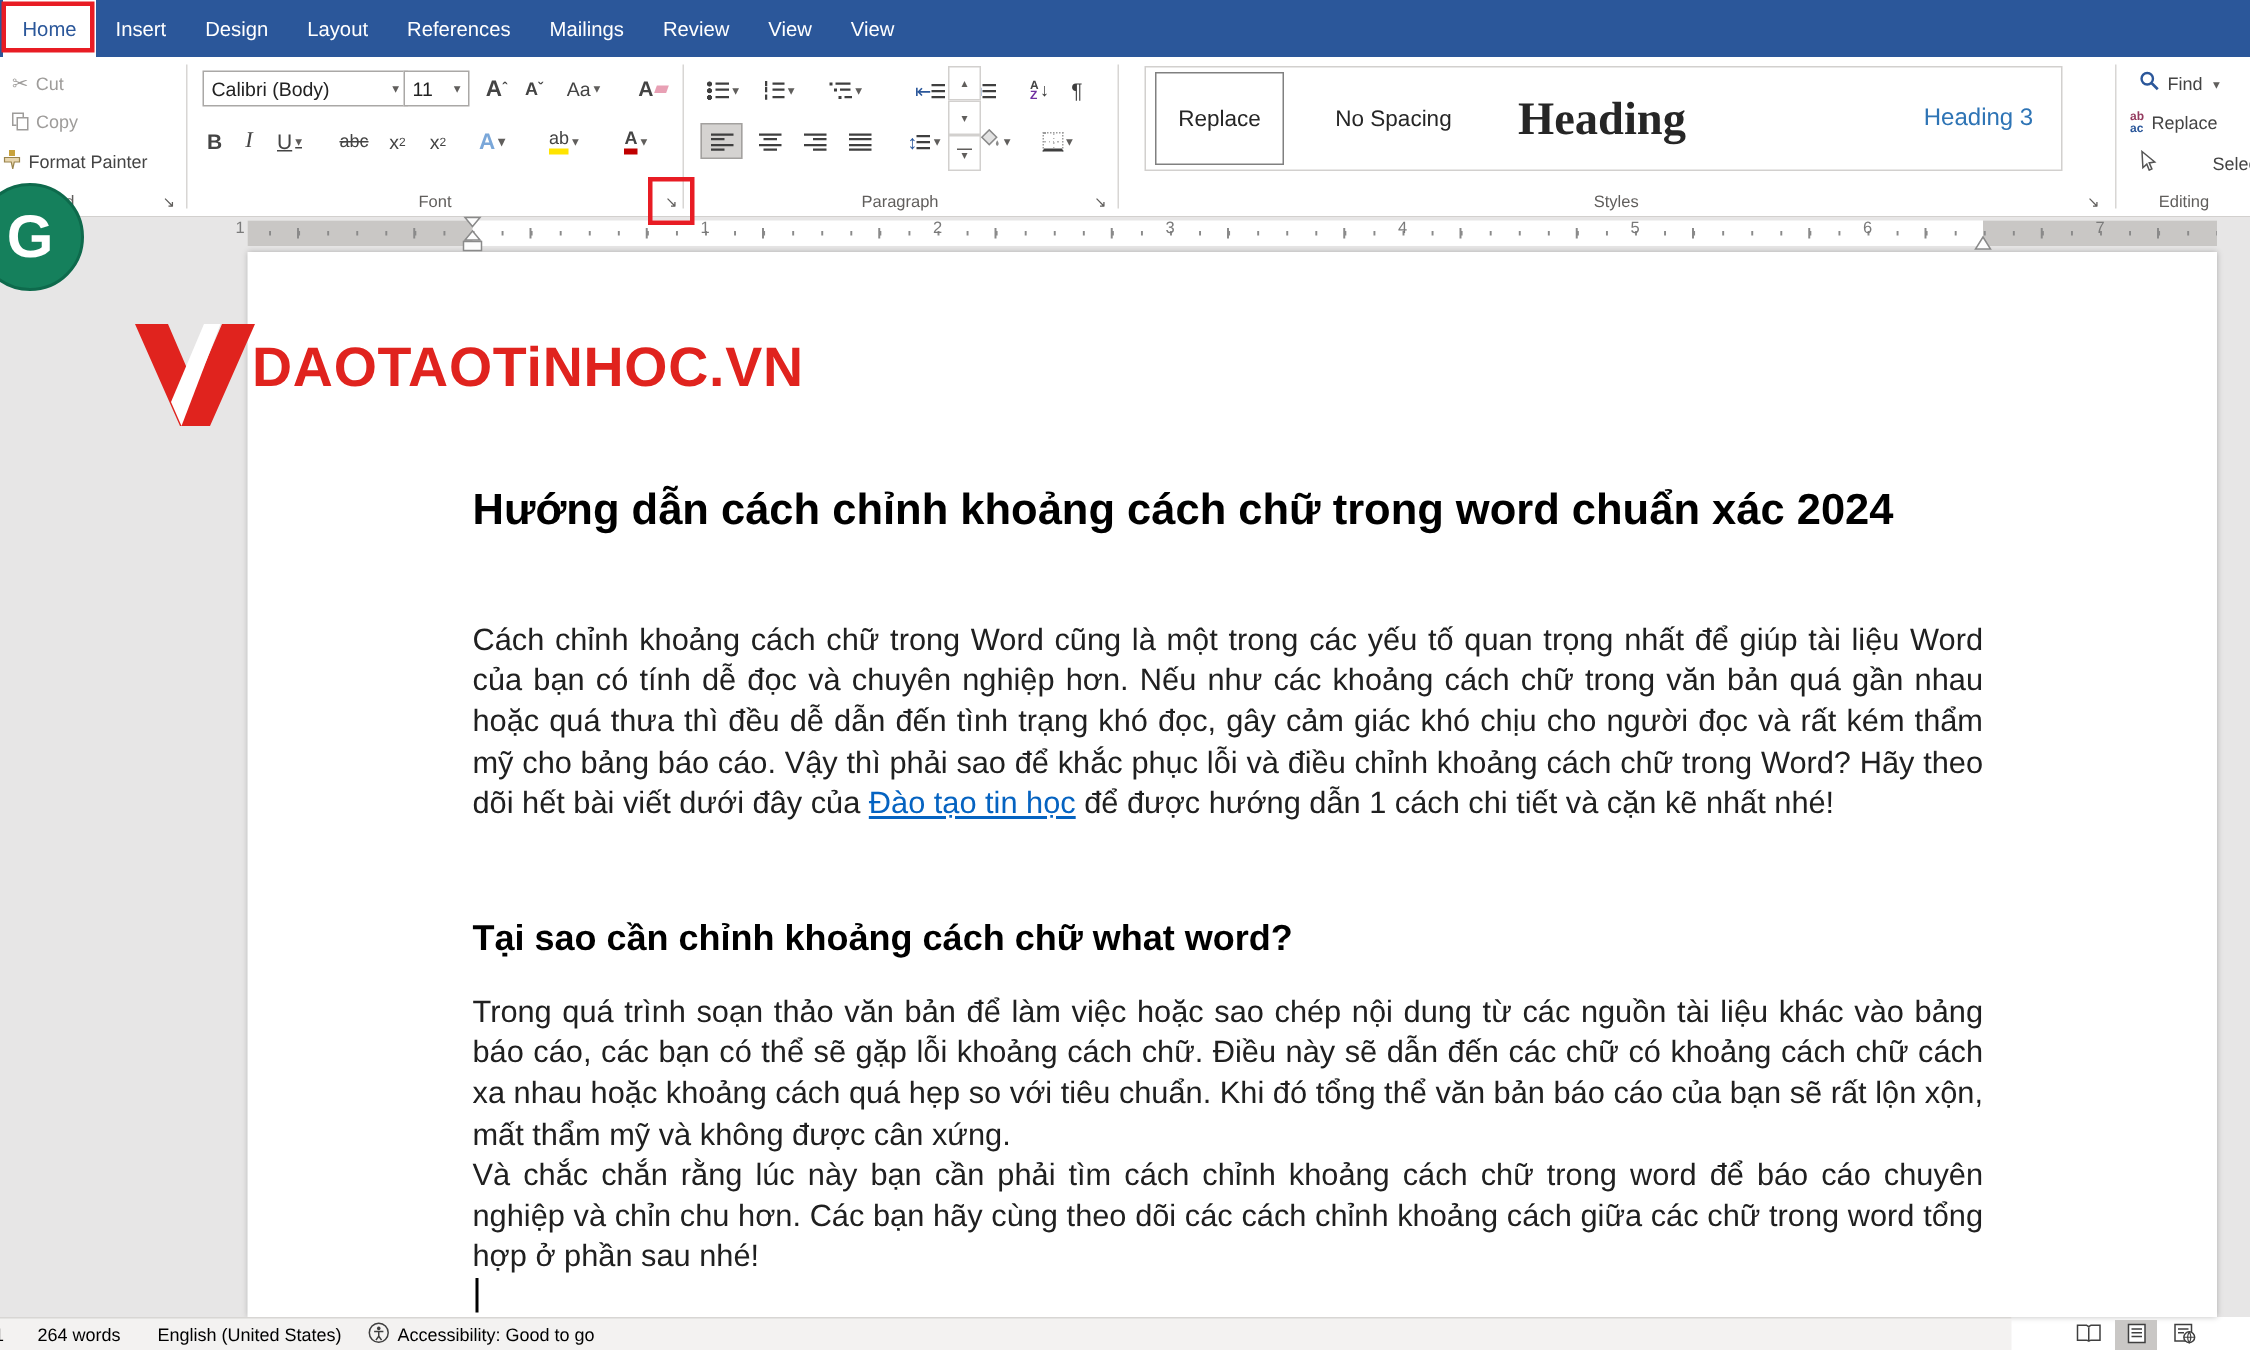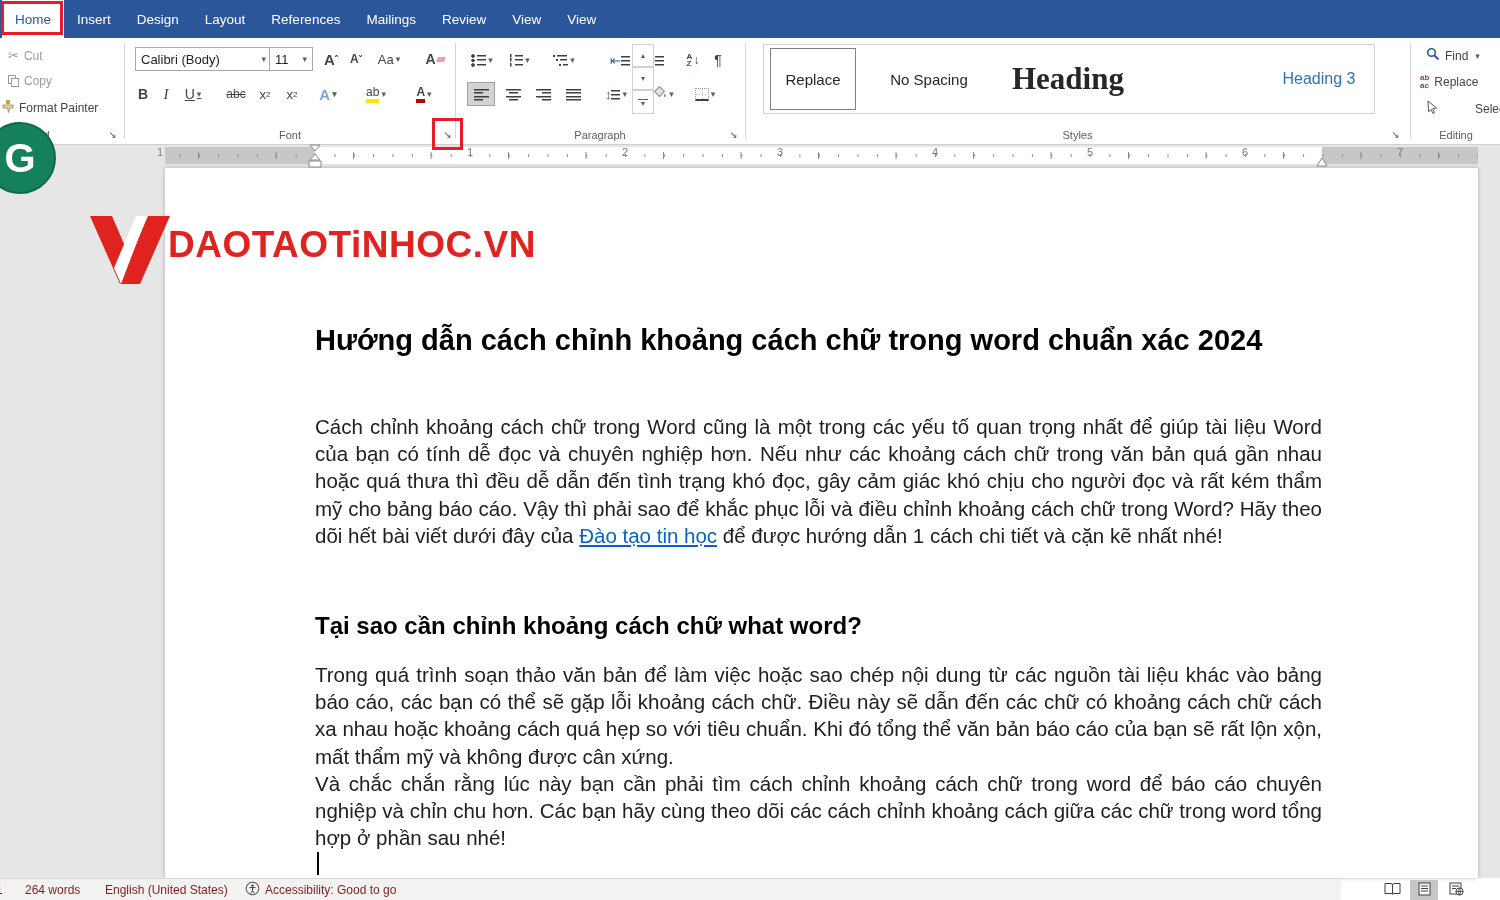--- a/index.html
+++ b/index.html
@@ -114,21 +114,21 @@
   
   .anno { position:absolute; border:3px solid #e81c24; pointer-events:none; z-index:60; }
 
   
   .gram { position:absolute; left:-16px; top:122px; width:72px; height:72px; border-radius:50%;
           background:#15805c; border:2px solid #0e6a4c; color:#fff; font-size:40px; font-weight:bold;
           display:flex; align-items:center; justify-content:center; z-index:40; }
 
   
   .statusbar { position:absolute; top:878px; left:0; width:1341px; height:22px; background:#f3f2f1;
-               border-top:1px solid #d8d6d4; font-size:12px; color:#7f1d1d; }
+               border-top:1px solid #d8d6d4; font-size:12px; color:#000000; }
   .st-item { position:absolute; top:0; height:21px; display:flex; align-items:center; gap:5px; cursor:default; }
   .viewbtn { position:absolute; top:1px; width:28px; height:20px; display:flex; align-items:center; justify-content:center; }
   .viewbtn.active { background:#c9c7c5; }
 </style>
 </head>
 <body>
 
 <div id="app">
 
   <div class="tabbar">

